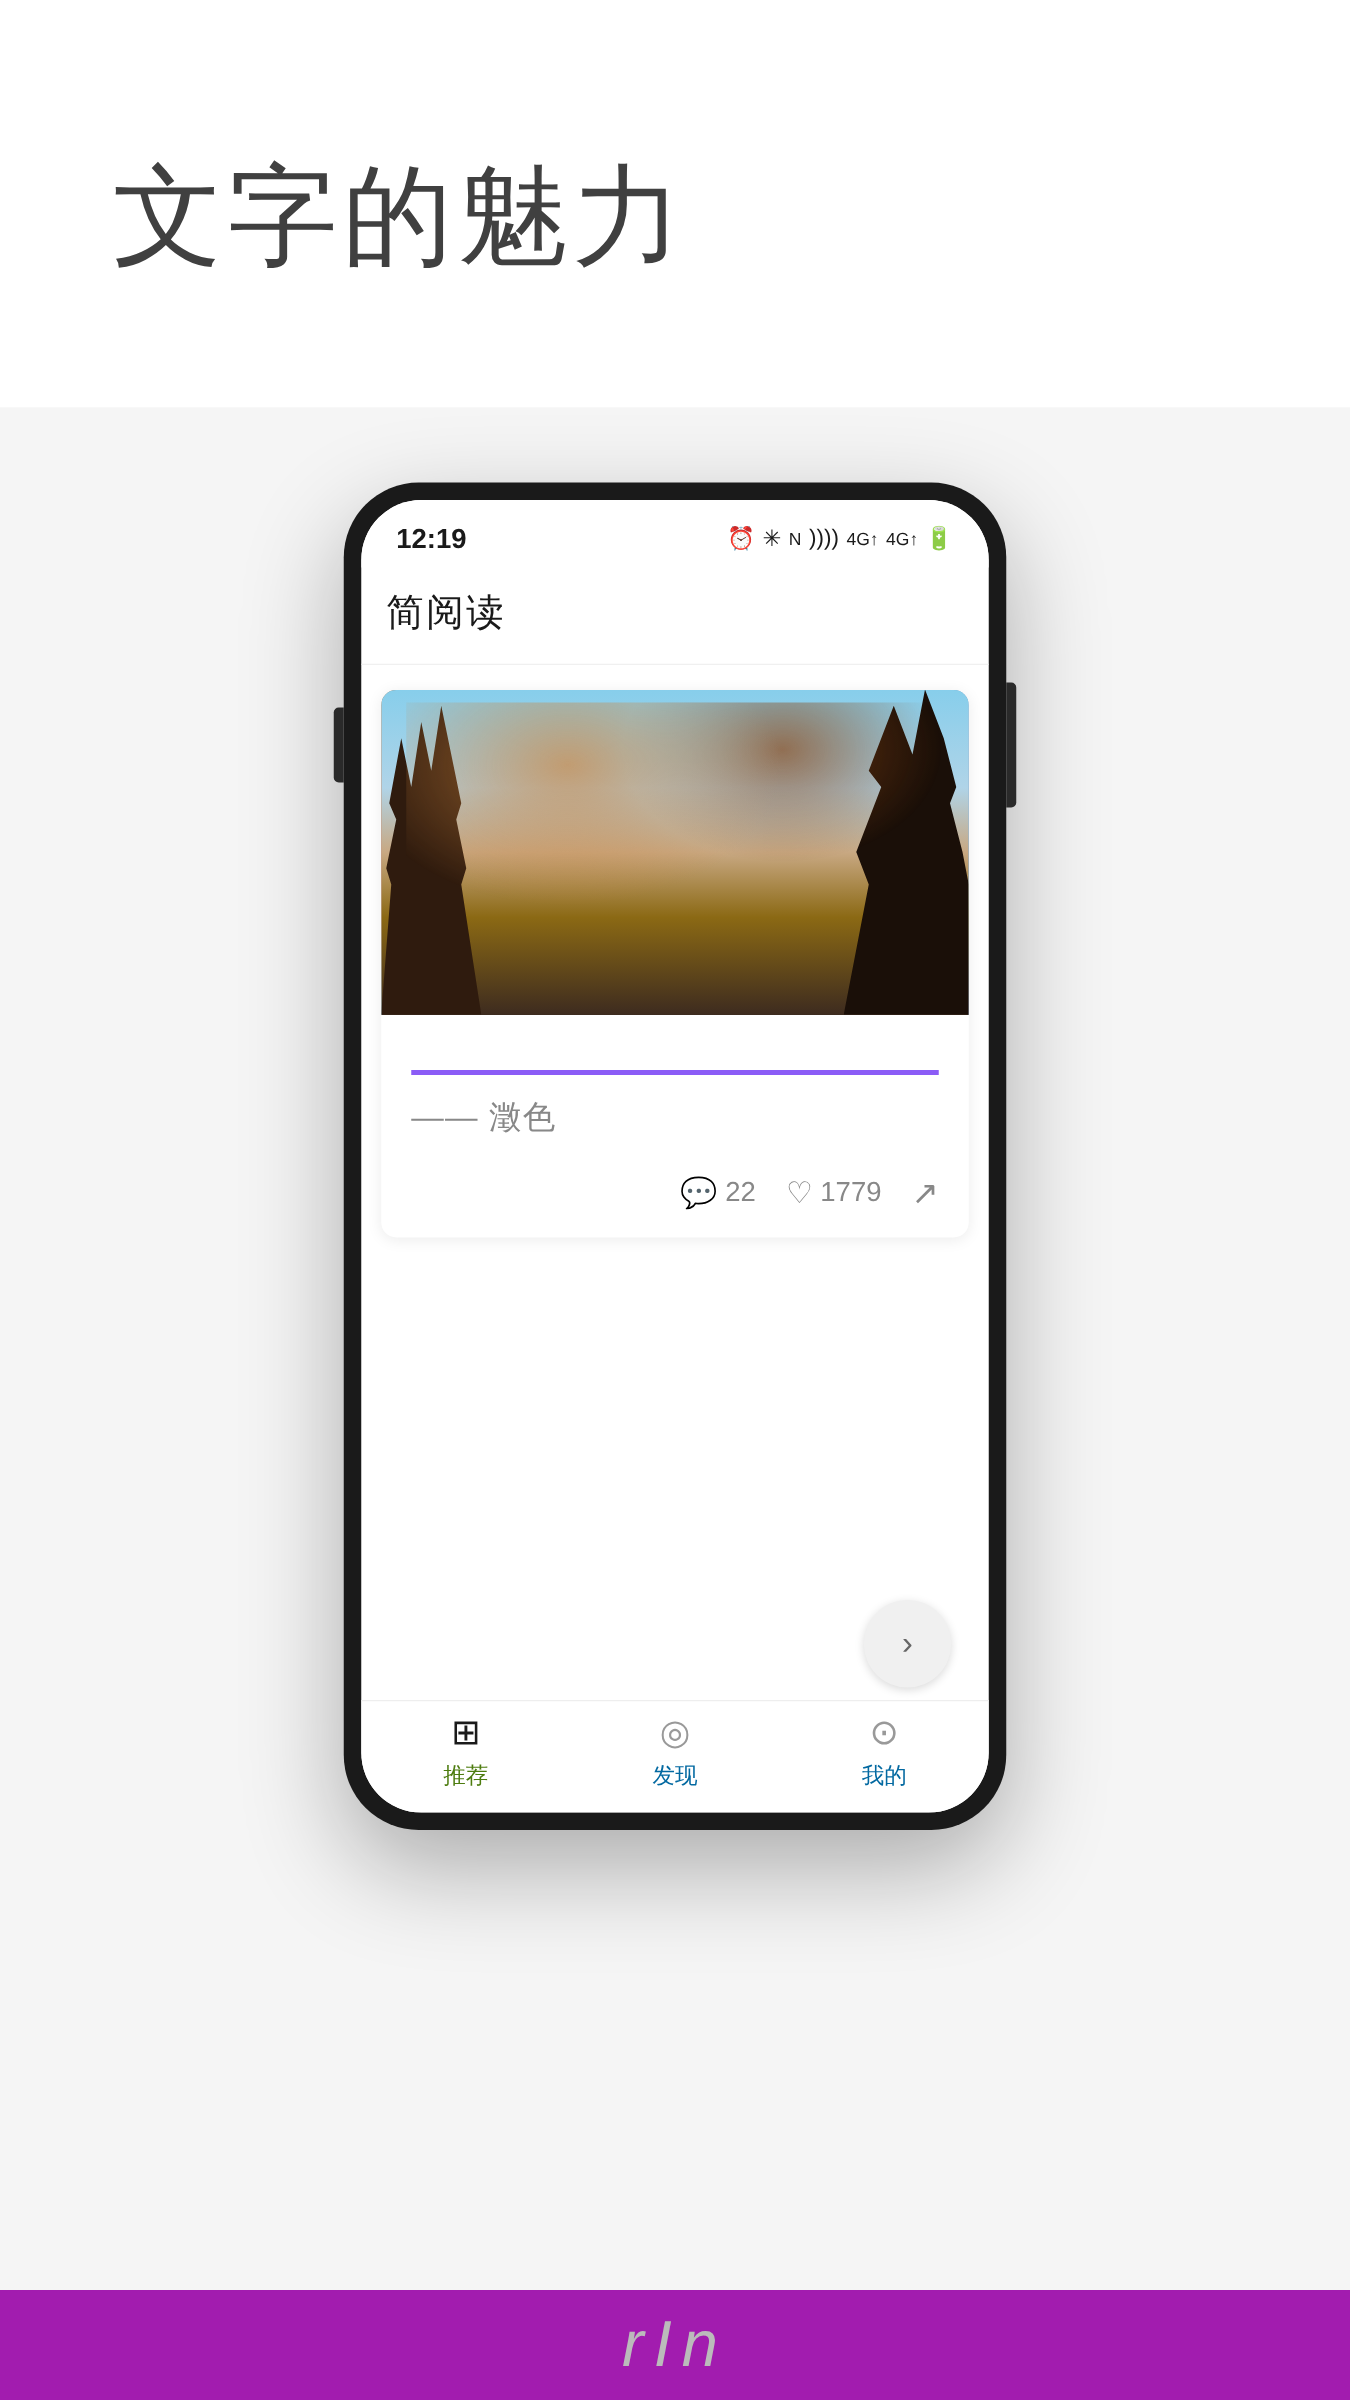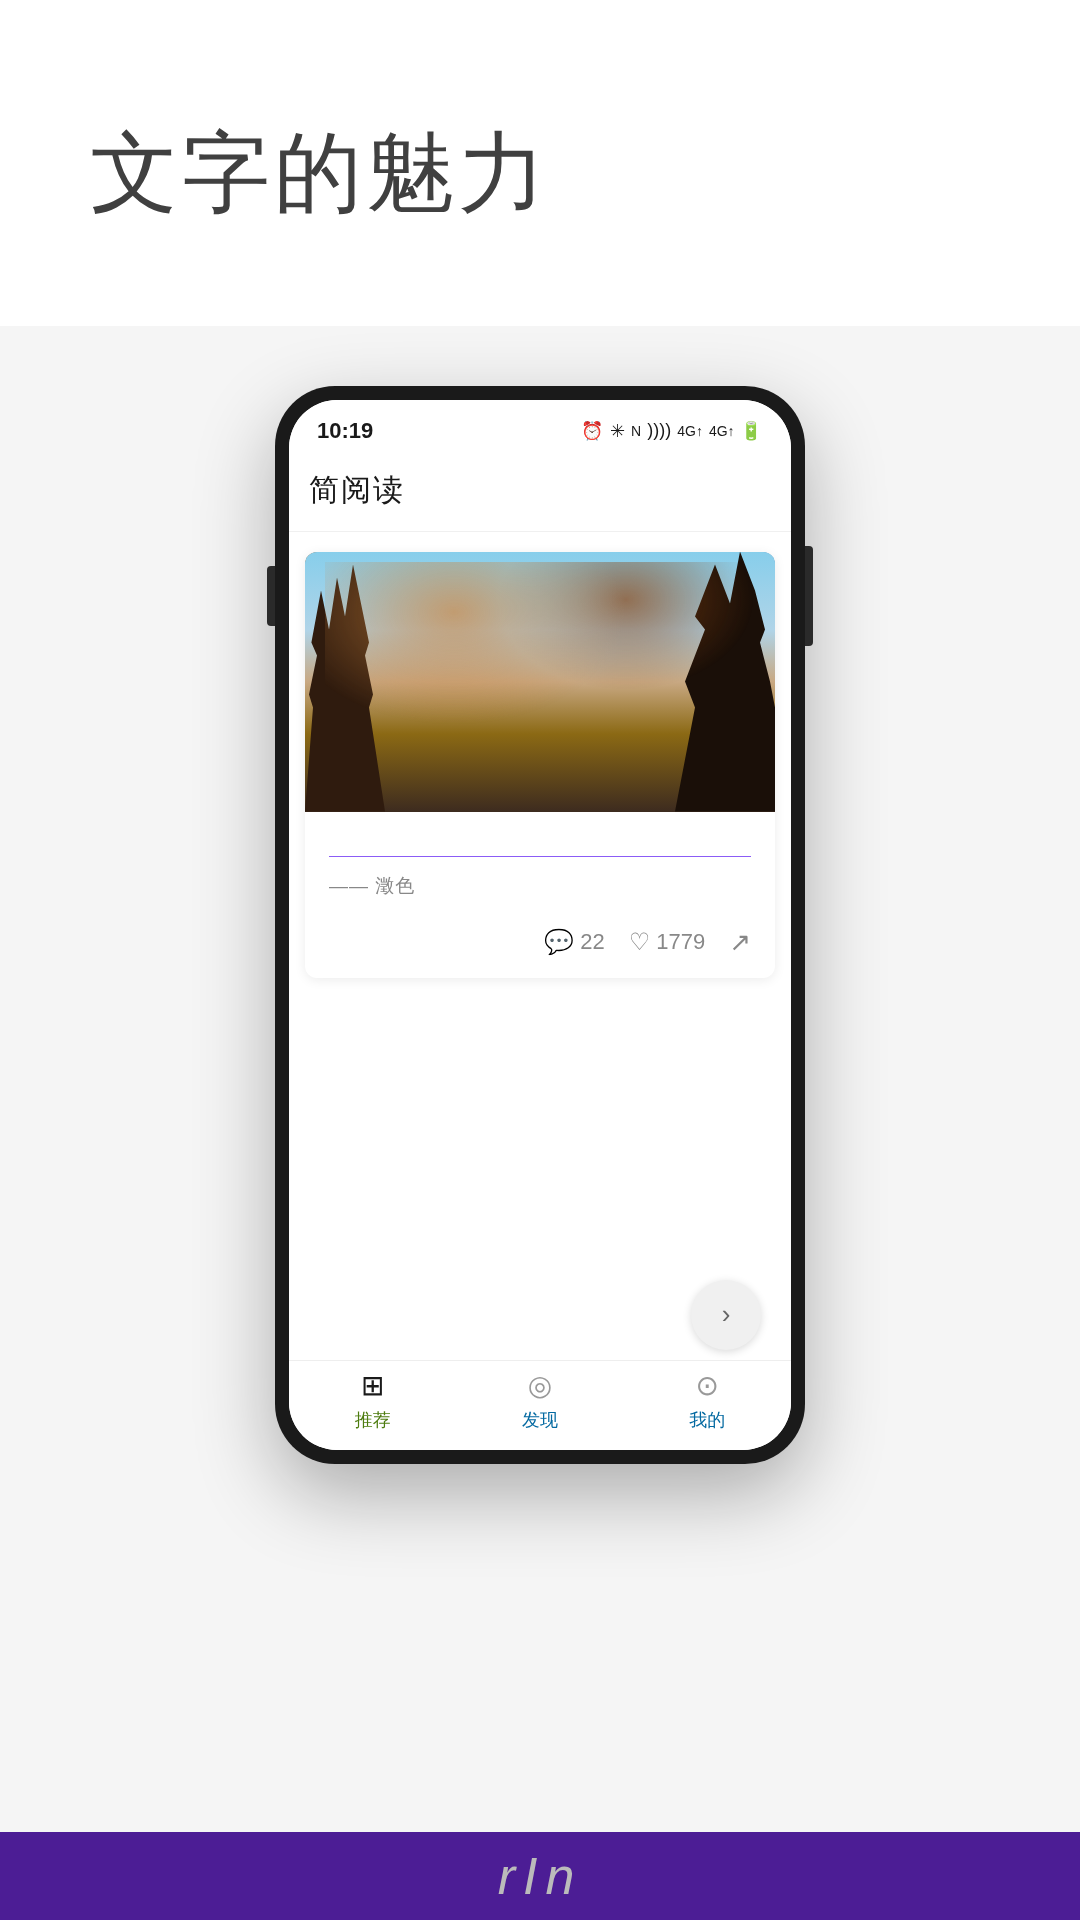--- a/index.html
+++ b/index.html
@@ -198,22 +198,22 @@
     .article-text {
       font-size: 24px;
       line-height: 1.9;
       color: #2a2a2a;
       letter-spacing: 1px;
     }
 
     .article-author {
       margin-top: 20px;
       padding-top: 16px;
-      border-top: 1px solid #8b5cf6;
-      font-size: 19px;
+      border-top: 4px solid #8b5cf6;
+      font-size: 26px;
       color: #888;
       letter-spacing: 1px;
     }
 
     
     .article-footer {
       display: flex;
       justify-content: flex-end;
       align-items: center;
       padding: 12px 24px 20px;
@@ -302,21 +302,21 @@
       color: #0369a1;
     }
 
     
     .bottom-watermark {
       position: absolute;
       bottom: 0;
       left: 0;
       right: 0;
       height: 88px;
-      background: #4c1d95;
+      background: #a21caf;
       display: flex;
       align-items: center;
       justify-content: center;
     }
 
     .watermark-text {
       font-size: 52px;
       font-style: italic;
       color: #bbb;
       letter-spacing: 8px;
@@ -328,21 +328,21 @@
 
 <div class="top-section">
   <h1 class="main-title">文字的魅力</h1>
 </div>
 
 <div class="phone-section">
   <div class="phone-mockup">
     <div class="phone-screen">
 
       <div class="status-bar">
-        <span class="status-time">10:19</span>
+        <span class="status-time">12:19</span>
         <div class="status-icons">
           <span class="status-icon">⏰</span>
           <span class="status-icon">✳</span>
           <span class="status-icon" style="font-size:14px;">N</span>
           <span class="status-icon">))))</span>
           <span class="status-icon" style="font-size:14px;">4G↑</span>
           <span class="status-icon" style="font-size:14px;">4G↑</span>
           <span class="status-icon">🔋</span>
         </div>
       </div>

